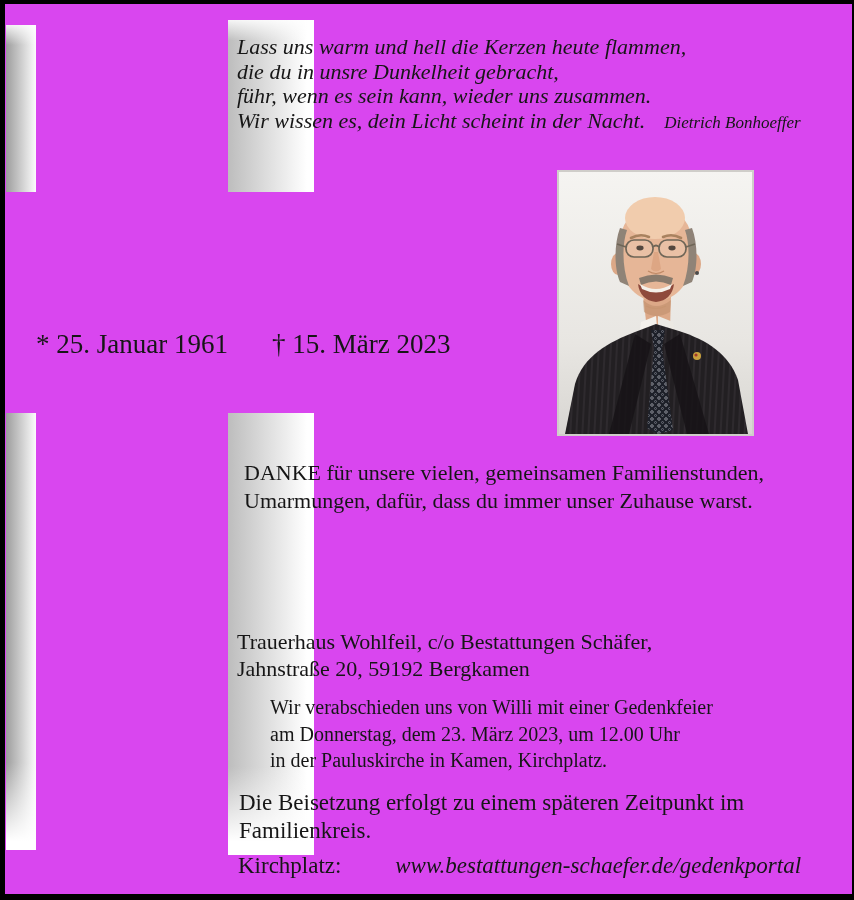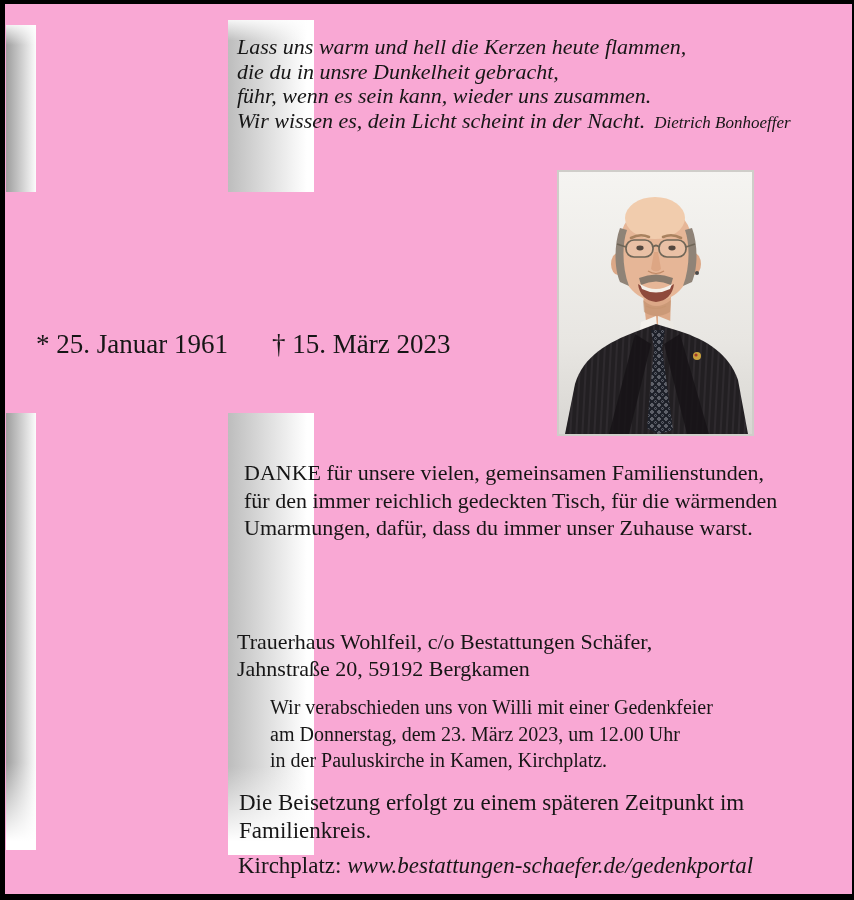--- a/index.html
+++ b/index.html
@@ -1,20 +1,20 @@
 <!DOCTYPE html>
 <html lang="de"><head>
 <meta charset="utf-8">
 <style>
   html,body{margin:0;padding:0;background:#fff;}
   .page{
     position:relative;
     width:854px;height:900px;
     box-sizing:border-box;
-    background:#f9a8d4;
+    background:#d946ef;
     border:solid #000;
     border-width:4px 2px 6px 5px;
     overflow:hidden;
     font-family:"Liberation Serif","DejaVu Serif",serif;
     color:#161616;
   }
   
   .wm{position:absolute;z-index:0;}
   .wm-tl{left:1px;top:21px;width:30px;height:167px;
     background-image:linear-gradient(to bottom,rgba(255,255,255,.85),rgba(255,255,255,0) 12%),
@@ -24,30 +24,30 @@
                      linear-gradient(to right,#9d9d9d,#fcfcfc);}
   .wm-tr{left:223px;top:16px;width:86px;height:172px;
     background-image:linear-gradient(to bottom,rgba(255,255,255,.85),rgba(255,255,255,0) 12%),
                      linear-gradient(to right,#bdbdbd,#ffffff 92%);}
   .wm-br{left:223px;top:409px;width:86px;height:442px;
     background-image:linear-gradient(to bottom,rgba(255,255,255,0) 80%,#fff 97%),
                      linear-gradient(to right,#bdbdbd,#ffffff 92%);}
   
   .tb{position:absolute;z-index:1;white-space:nowrap;}
   .poem{left:232px;top:31px;font-style:italic;font-size:22px;line-height:24.5px;}
-  .poem .attr{font-size:17px;margin-left:9px;}
+  .poem .attr{font-size:17px;margin-left:19px;}
   .name{left:34px;top:234px;font-size:76px;line-height:84px;letter-spacing:1px;}
   .dates{left:31px;top:324px;font-size:27px;line-height:32px;display:flex;gap:44px;}
   .thanks{left:239px;top:455px;font-size:22px;line-height:27.5px;}
   .family{left:242px;top:549px;font-size:25px;line-height:29.5px;}
   .address{left:232px;top:624px;font-size:22px;line-height:27px;}
   .service{left:242px;top:690px;font-size:20px;line-height:26.5px;margin-left:23px;}
   .burial{left:234px;top:785px;font-size:23px;line-height:28px;}
   .memorial{left:233px;top:848px;font-size:23px;line-height:27px;}
-  .memorial .url{font-style:italic;}
+  .memorial .url{font-style:italic;margin-left:48px;}
   
   .photo{
     position:absolute;z-index:1;
     left:552px;top:166px;width:197px;height:266px;
     box-sizing:border-box;border:2px solid #cfcdc9;
     background:#edebe7;
   }
   .photo svg{display:block;width:100%;height:100%;}
 </style>
 </head>
@@ -141,21 +141,20 @@
       <path d="M80,106 Q97,99 114,106 L112,113 Q97,106 82,113 Z" fill="#887a6c"></path>
 
       <path d="M79,112 Q97,125 115,112 Q113,128 97,130 Q81,128 79,112 Z" fill="#8e4a3c"></path>
       <path d="M81,112 Q97,122 113,112 L111,117 Q97,124 83,117 Z" fill="#f4f0e9"></path>
       <path d="M87,134 Q97,139 107,134" stroke="#c89672" stroke-width="1.2" fill="none"></path>
     </svg>
   </div>
 
   <div class="tb thanks">
     <div>DANKE für unsere vielen, gemeinsamen Familienstunden,</div>
-    <div>für den immer reichlich gedeckten Tisch, für die wärmenden</div>
     <div>Umarmungen, dafür, dass du immer unser Zuhause warst.</div>
   </div>
 
 
   <div class="tb address">
     <div>Trauerhaus Wohlfeil, c/o Bestattungen Schäfer,</div>
     <div>Jahnstraße 20, 59192 Bergkamen</div>
   </div>
 
   <div class="tb service">

